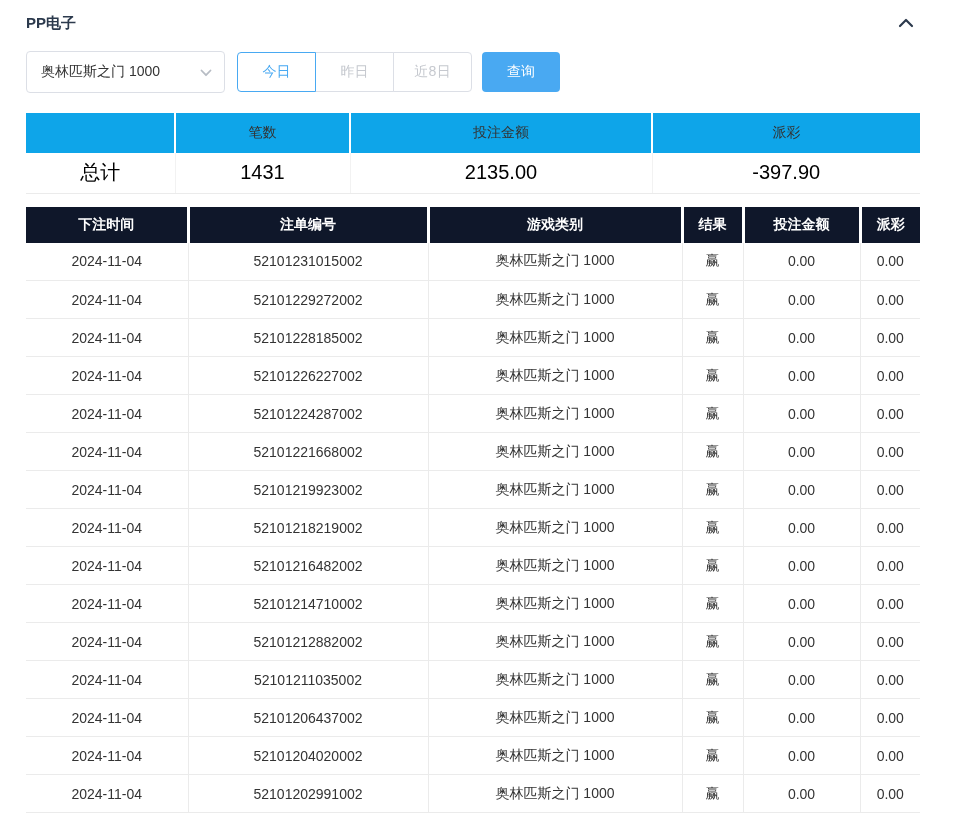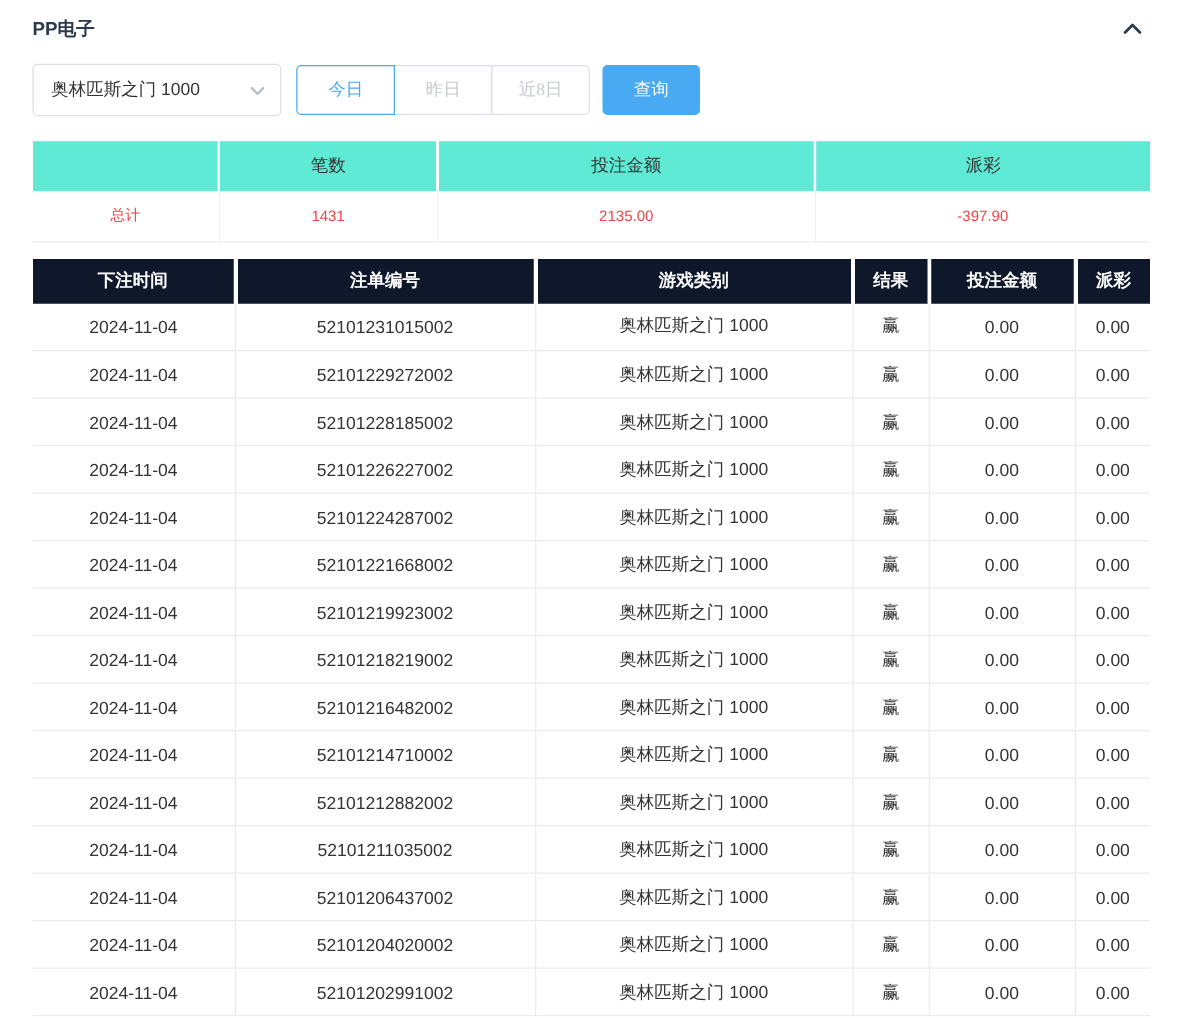--- a/index.html
+++ b/index.html
@@ -30,44 +30,44 @@
     display: flex; align-items: center; margin-left: 10px;
     padding: 0 10px; background: #fff; cursor: pointer;
   }
   .date-box .cal { margin-right: 8px; display: inline-flex; }
   .date-value { color: #333; font-size: 14px; white-space: nowrap; }
 
   .quick-group { display: flex; margin-left: 12px; }
   .quick-btn {
     min-width: 79px; height: 40px; background: #fff; border: 1px solid #dcdfe6;
     color: #c6c9cf; font-size: 14px; cursor: pointer; margin-left: -1px;
-    font-family: Liberation Serif, serif;
+    font-family: Liberation Mono, monospace;
   }
   .quick-btn:first-child { border-radius: 4px 0 0 4px; margin-left: 0; }
   .quick-btn:last-child { border-radius: 0 4px 4px 0; }
   .quick-btn.active { border-color: #49a9f2; color: #49a9f2; position: relative; z-index: 2; }
 
   .search-btn {
     width: 78px; height: 40px; margin-left: 10px; background: #49a9f2; border: none;
     border-radius: 4px; color: #fff; font-size: 14px; cursor: pointer; font-family: inherit;
   }
 
   
   table { border-collapse: collapse; table-layout: fixed; width: 894px; }
   td, th { text-align: center; font-weight: normal; overflow: hidden; white-space: nowrap; }
 
   
   .summary-table { margin-top: 20px; }
   .summary-table th {
-    background: #5eead4; height: 40px; font-size: 14px; color: #333;
+    background: #0ea5e9; height: 40px; font-size: 14px; color: #333;
     border-right: 2px solid #fff;
   }
   .summary-table th:last-child { border-right: none; }
   .summary-table td {
-    background: #fff; height: 40px; font-size: 12px; color: #ef4444;
+    background: #fff; height: 40px; font-size: 20px; color: #000000;
     border-right: 1px solid #f2f2f2; border-bottom: 1px solid #ebebeb;
   }
   .summary-table td:last-child { border-right: none; }
   .negative { color: #f25b6b; }
 
   
   .main-table { margin-top: 13px; }
   .main-table thead th {
     background: #0f172a; color: #ffffff; font-weight: bold; font-size: 14px;
     height: 36px; border-right: 3px solid #fff;

